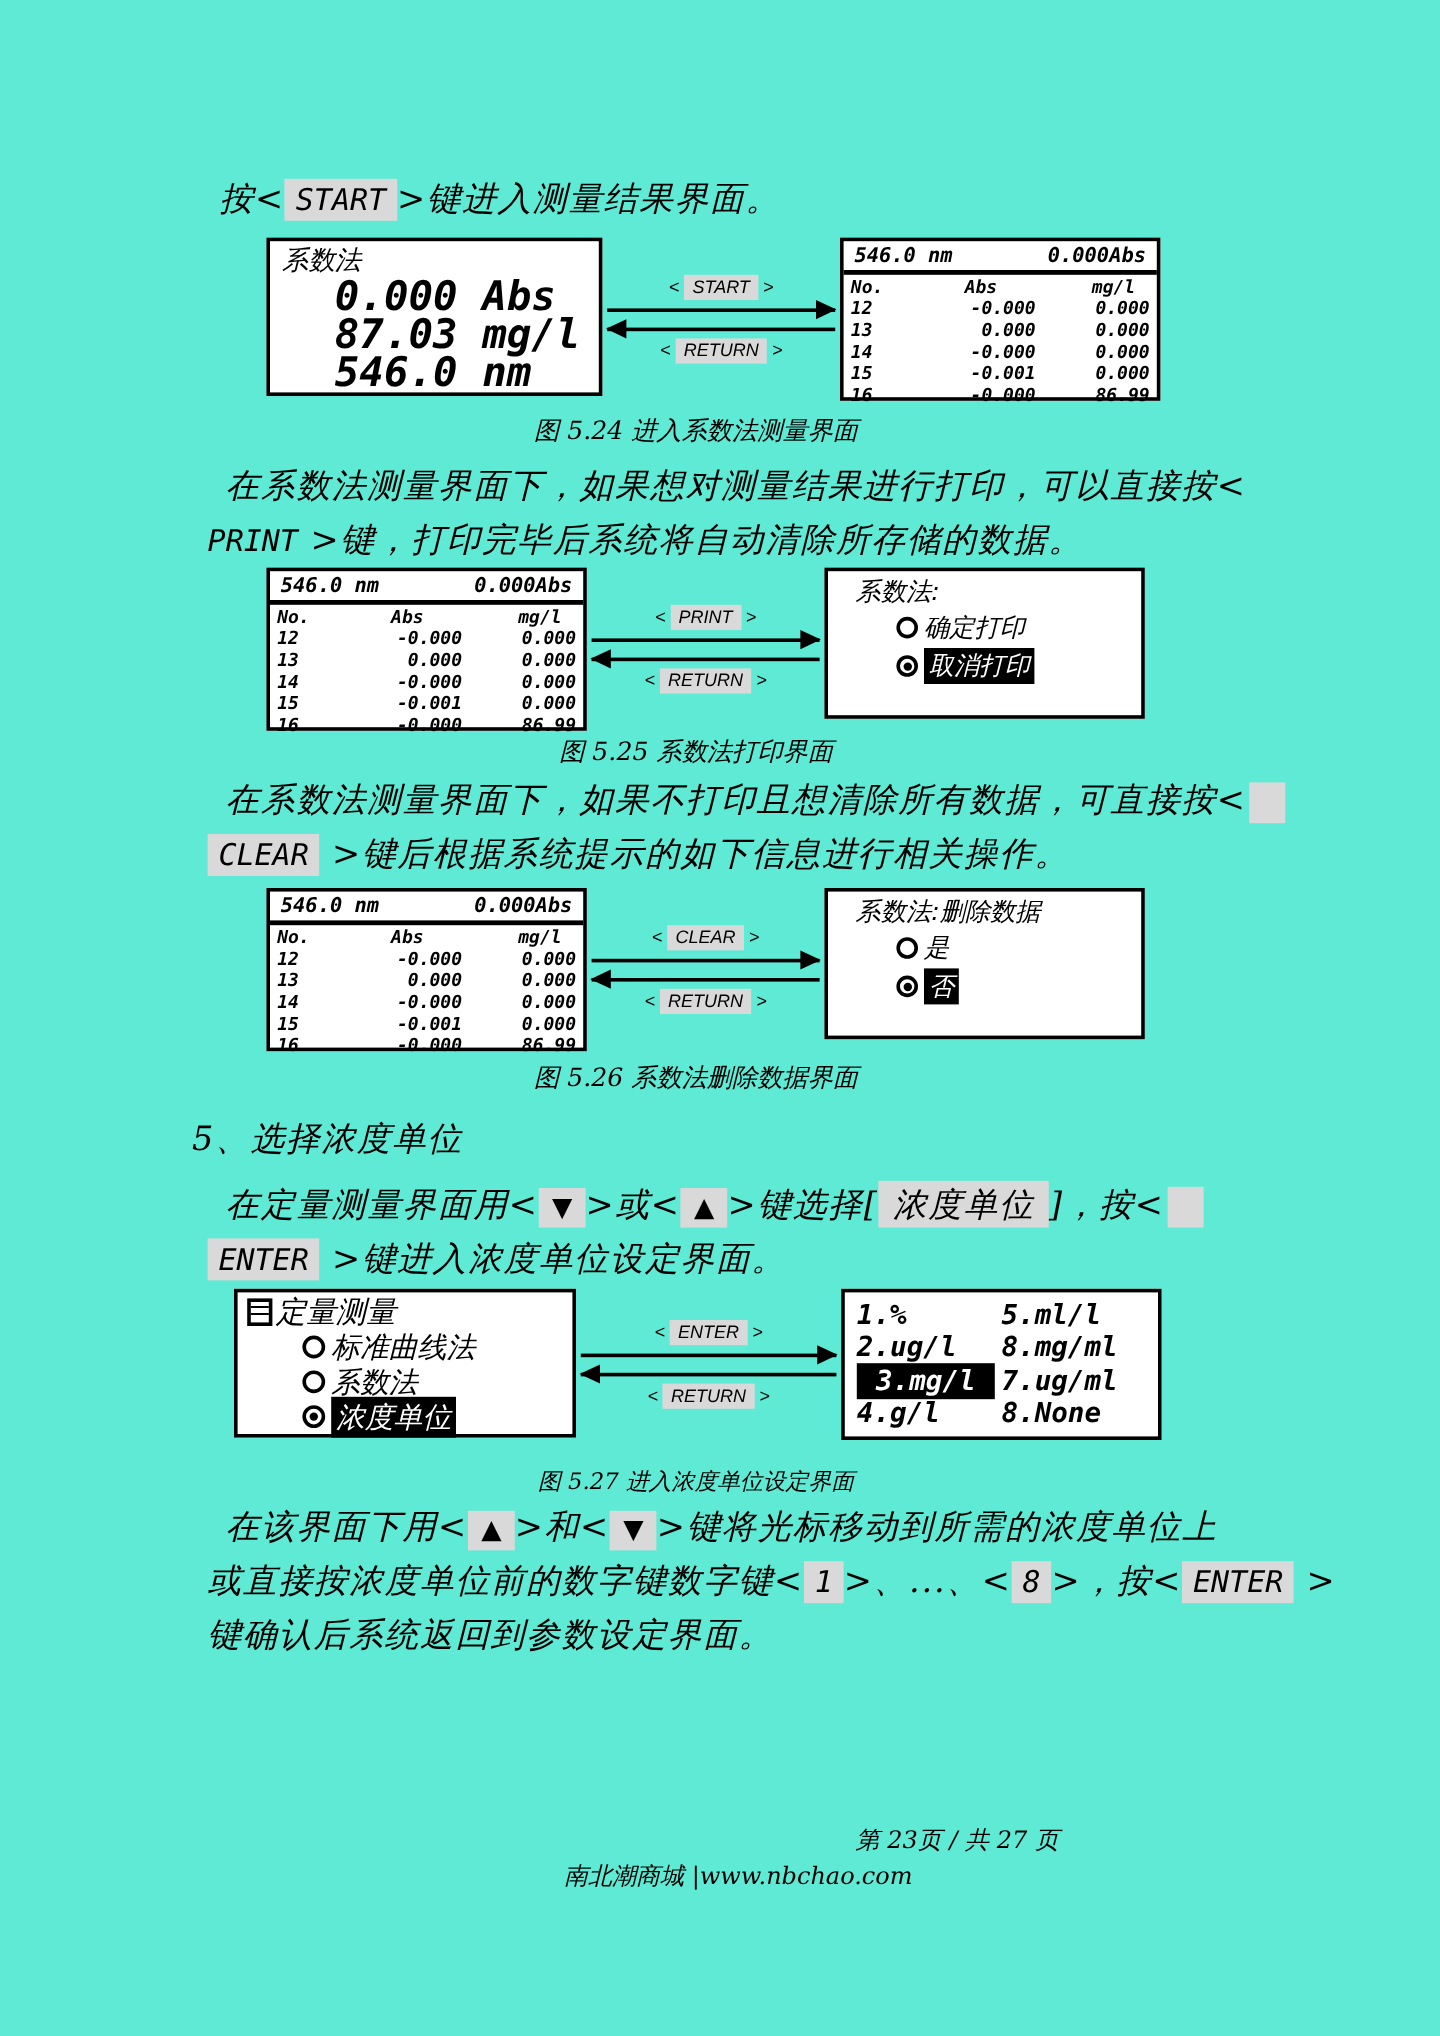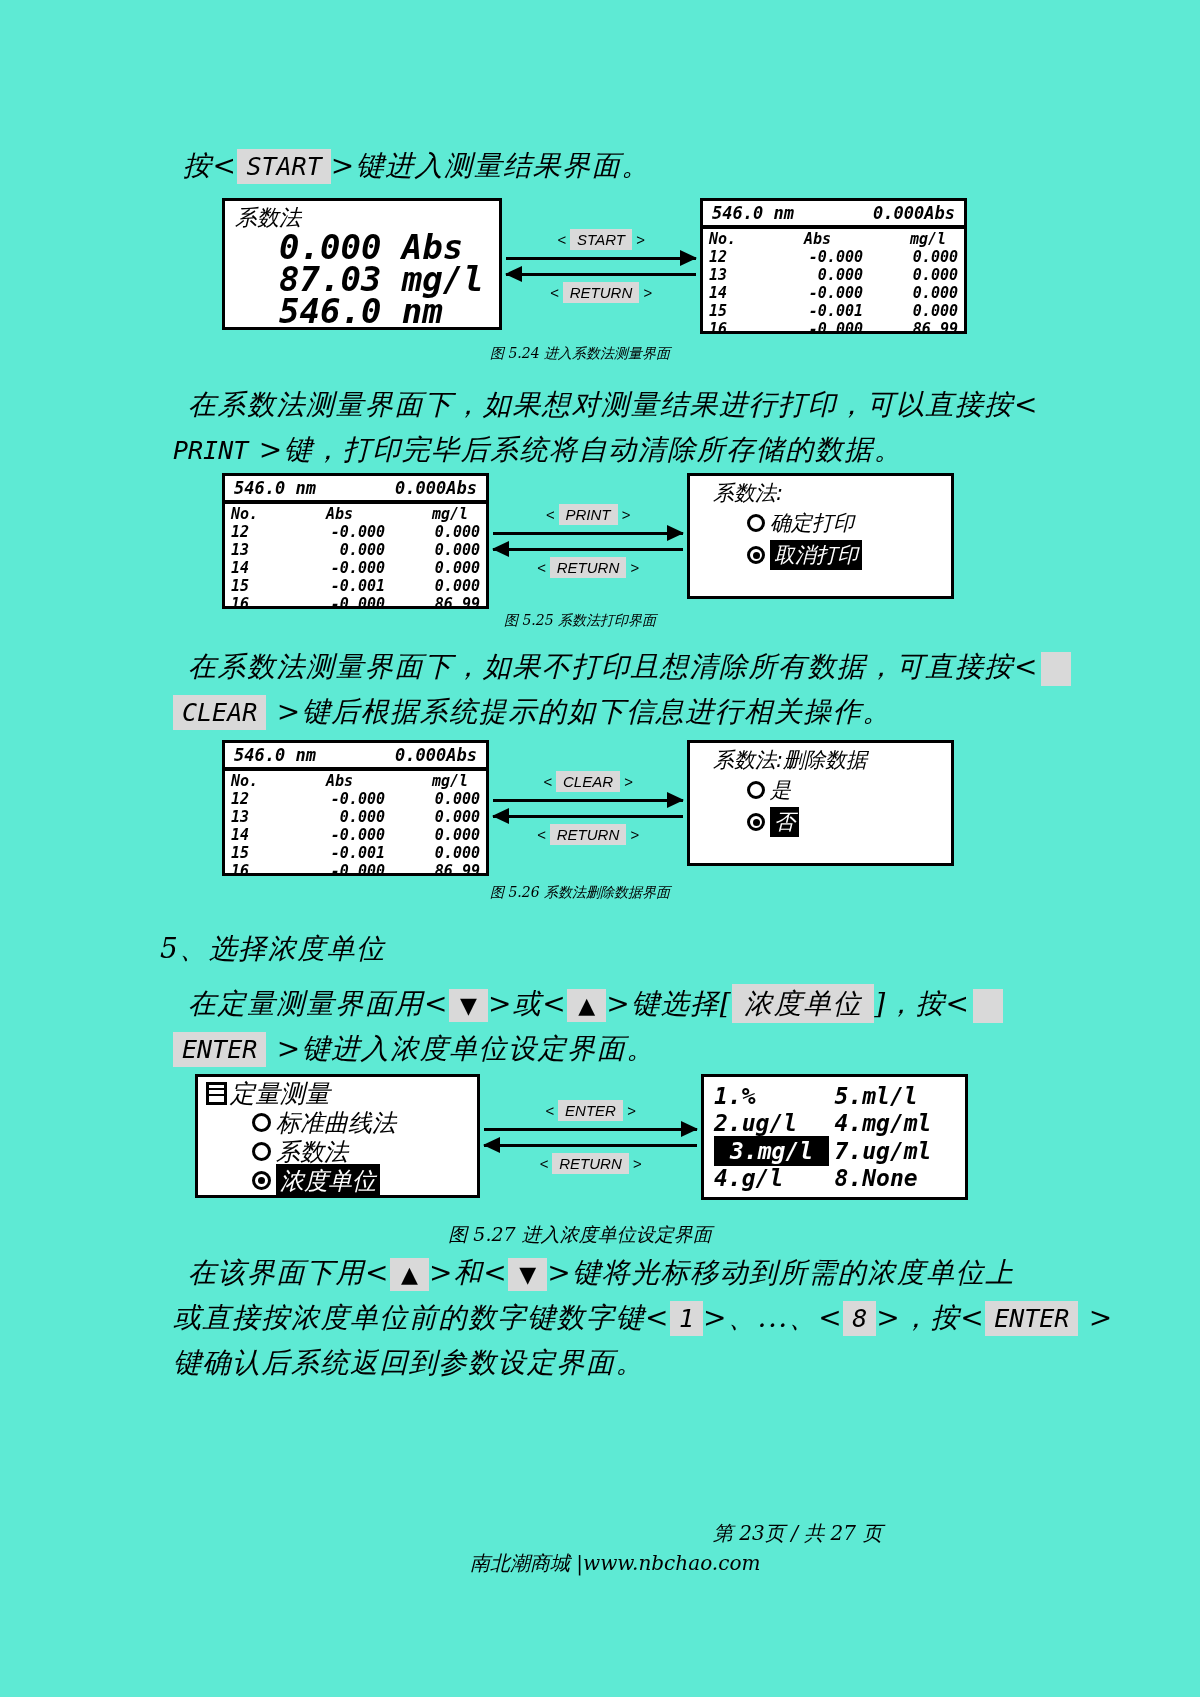--- a/index.html
+++ b/index.html
@@ -83,21 +83,21 @@
   .a-top { margin-bottom:7px; } .a-bot { margin-top:7px; }
   .arr { position:relative; height:3px; background:#000; }
   .arr.r { margin-bottom:13px; }
   .arr.r::after { content:""; position:absolute; right:-1px; top:-7px; width:0; height:0;
                   border-left:17px solid #000; border-top:8px solid transparent;
                   border-bottom:8px solid transparent; }
   .arr.l::before { content:""; position:absolute; left:-1px; top:-7px; width:0; height:0;
                    border-right:17px solid #000; border-top:8px solid transparent;
                    border-bottom:8px solid transparent; }
 
-  .caption { position:absolute; left:200px; width:760px; text-align:center; font-size:14px; }
+  .caption { position:absolute; left:200px; width:760px; text-align:center; font-size:21px; }
   .caption.small { font-size:19px; }
   .heading { position:absolute; left:160px; font-size:28px; letter-spacing:1.5px; }
 
   .footer-page { position:absolute; left:713px; top:1520px; font-size:20px; }
   .footer-site { position:absolute; left:470px; top:1550px; font-size:20px; }
 </style>
 </head>
 <body>
 
 <div class="page">
@@ -323,21 +323,21 @@
       <div class="arr r"></div>
       <div class="arr l"></div>
       <div class="a-label a-bot"><span>&lt;</span><span class="k">RETURN</span><span>&gt;</span></div>
     </div>
     <div class="screen s-units">
       <span class="u-cell">1.%</span>
       <span class="u-cell">2.ug/l</span>
       <span class="u-cell"><span class="inv">3.mg/l</span></span>
       <span class="u-cell">4.g/l</span>
       <span class="u-cell">5.ml/l</span>
-      <span class="u-cell">4.mg/ml</span>
+      <span class="u-cell">8.mg/ml</span>
       <span class="u-cell">7.ug/ml</span>
       <span class="u-cell">8.None</span>
     </div>
   </div>
   <div class="caption small" style="top:1222px; left:195px; width:770px;">图 5.27 进入浓度单位设定界面</div>
 
   <div class="tblock" style="top:1250px;">
     <div class="bodyline indent"><span>在该界面下用&lt;</span><span class="trikey">▲</span><span>&gt;和&lt;</span><span class="trikey">▼</span><span>&gt;键将光标移动到所需的浓度单位上</span></div>
     <div class="bodyline"><span>或直接按浓度单位前的数字键数字键&lt;</span><span class="key">1</span><span>&gt;、...、&lt;</span><span class="key">8</span><span>&gt;，按&lt;</span><span class="key">ENTER</span><span> &gt;</span></div>
     <div class="bodyline"><span>键确认后系统返回到参数设定界面。</span></div>

